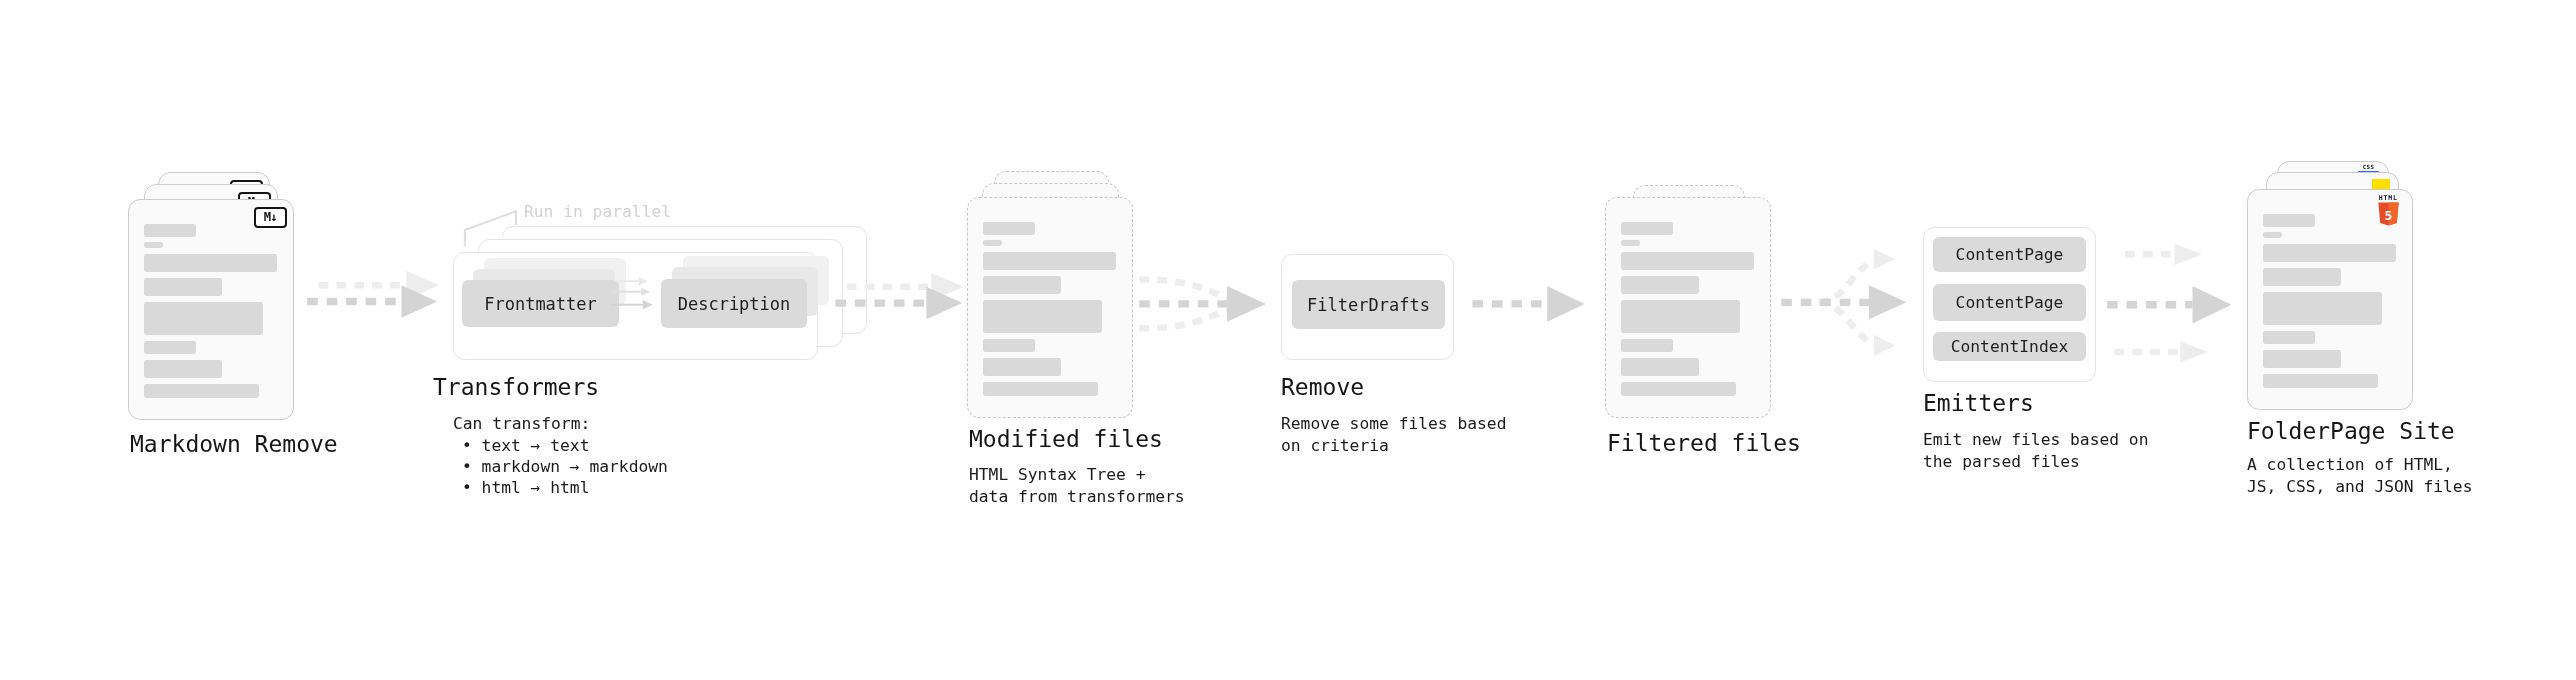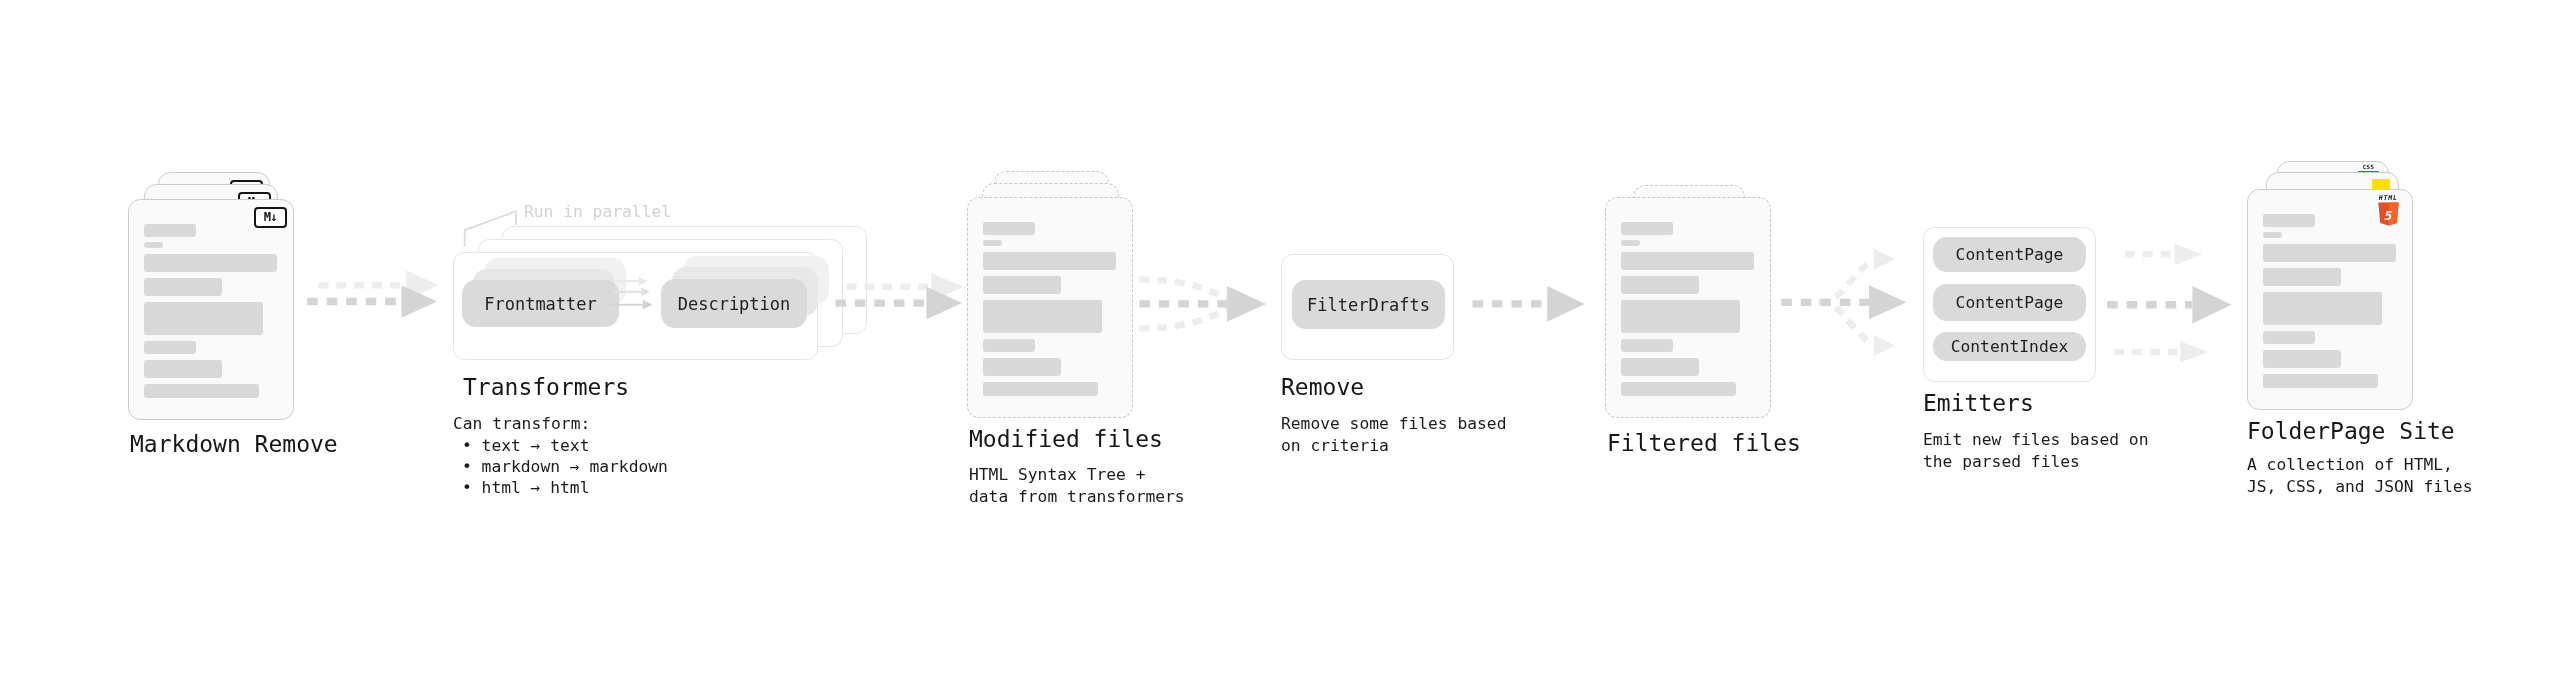--- a/index.html
+++ b/index.html
@@ -26,26 +26,26 @@
     position: absolute; top: 6.5px; right: 6.5px; width: 32.5px; height: 21px;
     border: 2.4px solid #151515; border-radius: 4.1px; background: #ffffff;
     display: flex; align-items: center; justify-content: center;
     font-size: 12.2px; font-weight: bold; color: #151515; letter-spacing: -0.8px;
   }
   
   .css-badge { position: absolute; top: 3.3px; right: 9px; width: 21px; }
   .css-label { display: block; font-size: 5.7px; line-height: 4.9px; font-weight: bold; text-align: center; color: #111111; letter-spacing: 0.4px; }
   .css-bar { display: block; width: 21px; height: 2.4px; background: #2d6bff; border-radius: 0.8px; margin-top: 0.8px; }
   .js-badge { position: absolute; top: 5.7px; right: 8.1px; width: 18px; height: 12.2px; background: #ffde00; }
-  .html5-badge { position: absolute; top: 4.9px; right: 9.8px; width: 28px; text-align: center; font-style: italic; }
+  .html5-badge { position: absolute; top: 4.9px; right: 9.8px; width: 28px; text-align: center; }
   .html5-label { font-size: 6.5px; line-height: 7.3px; font-weight: bold; color: #111111; letter-spacing: 0.8px; }
   
   .frame { position: absolute; background: #ffffff; border: 1.6px solid #e5e5e5; border-radius: 11.4px; }
   .pill {
-    position: absolute; background: #dadada; border-radius: 14px;
+    position: absolute; background: #dadada; border-radius: 6px;
     display: flex; align-items: center; justify-content: center;
     font-size: 17px; color: #1f1f1f; white-space: nowrap; text-align: right;
   }
   .pill.sm { font-size: 16.3px; }
   .pill.shadow1 { background: #e8e8e8; color: transparent; }
   .pill.shadow2 { background: #f1f1f1; color: transparent; }
   
   .stage-title { position: absolute; font-size: 23px; font-weight: 500; line-height: 1.15; color: #161616; white-space: nowrap; }
   .stage-sub   { position: absolute; font-size: 16.3px; line-height: 1.2; color: #1b1b1b; white-space: nowrap; }
   .note-text   { position: absolute; font-size: 16.3px; color: #d2d2d2; white-space: nowrap; }
@@ -99,21 +99,21 @@
     <div class="pill shadow2" style="left:484px;top:258px;width:142px;height:47px"></div>
     <div class="pill shadow1" style="left:473px;top:269px;width:142px;height:47px"></div>
     <div class="pill" style="left:462px;top:280px;width:157px;height:47px">Frontmatter</div>
 
     <div class="pill shadow2" style="left:683px;top:256px;width:146px;height:49px"></div>
     <div class="pill shadow1" style="left:672px;top:267px;width:146px;height:49px"></div>
     <div class="pill" style="left:661px;top:279px;width:146px;height:49px">Description</div>
 
     <div class="note-text" style="left:524px;top:202px">Run in parallel</div>
 
-    <div class="stage-title" style="left:463px;top:374px">Transformers</div>
+    <div class="stage-title" style="left:433px;top:374px">Transformers</div>
     <div class="stage-sub" style="left:453px;top:414px">Can transform:</div>
     <div class="stage-sub" style="left:462px;top:436px">• text → text</div>
     <div class="stage-sub" style="left:462px;top:457px">• markdown → markdown</div>
     <div class="stage-sub" style="left:462px;top:478px">• html → html</div>
   </div>
 
   <div>
     <div class="layer dashed" style="left:994px;top:171px;width:115px;height:49px"></div>
     <div class="layer dashed" style="left:982px;top:183px;width:137px;height:50px"></div>
     <div class="layer dashed" style="left:967px;top:197px;width:166px;height:221px">

